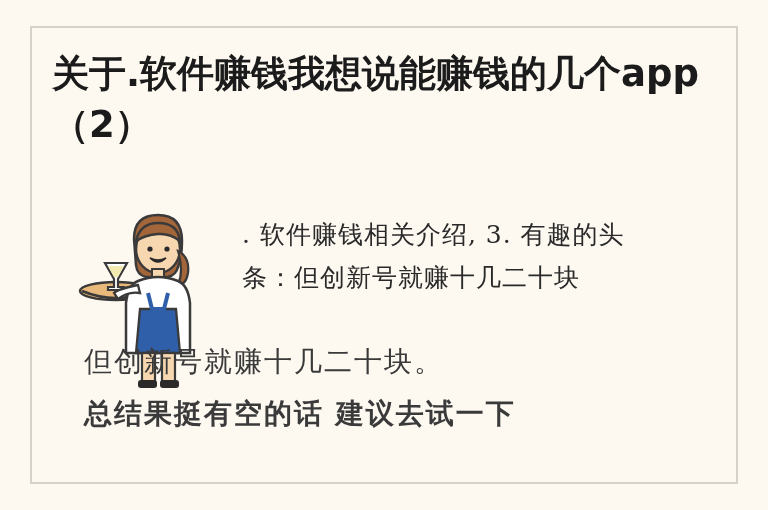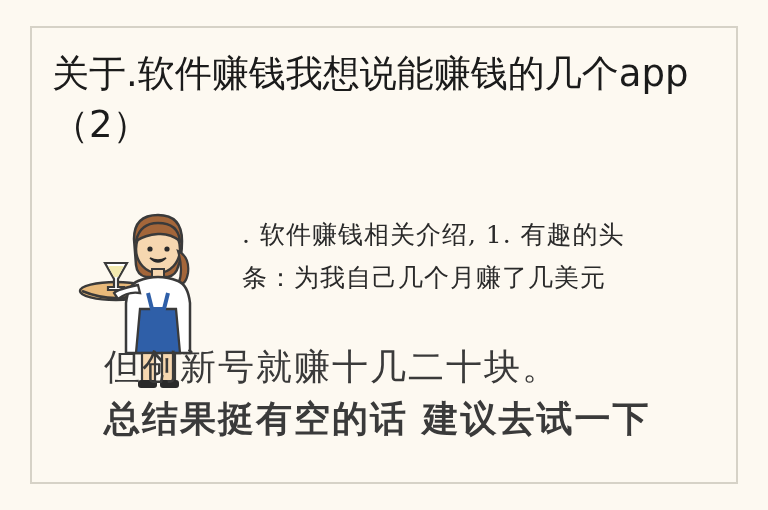--- a/index.html
+++ b/index.html
@@ -29,21 +29,21 @@
     border: 2px solid #d6d2c7;
     box-sizing: border-box;
   }
   .title {
     position: absolute;
     left: 52px;
     top: 48px;
     width: 668px;
     font-size: 37px;
     line-height: 1.38;
-    font-weight: normal;
+    font-weight: bold;
     color: #1b1b1b;
     font-family: "DejaVu Sans", sans-serif;
     letter-spacing: 0px;
   }
   .content-area {
     position: absolute;
     left: 52px;
     top: 195px;
     right: 52px;
     bottom: 45px;
@@ -64,23 +64,23 @@
     line-height: 1.72;
     color: #2a2a2a;
     font-family: "DejaVu Serif", serif;
     letter-spacing: 1px;
   }
   .body-text .line {
     white-space: nowrap;
   }
   .overlay-text {
     position: absolute;
-    left: 52px;
+    left: 32px;
     width: 620px;
-    font-size: 36px;
+    font-size: 28px;
     color: #3a3a3a;
     font-family: "DejaVu Serif", serif;
     letter-spacing: 2px;
     white-space: nowrap;
   }
   .overlay-1 { top: 148px; }
   .overlay-2 { top: 200px; font-weight: bold; }
 </style>
 </head>
 <body>
@@ -125,21 +125,21 @@
         <path d="M76 88 l4 16 l12 0 l4 -16" fill="none" stroke="#2f5fa8" stroke-width="4"></path>
 
         <rect x="70" y="148" width="13" height="30" fill="#f6d7b0" stroke="#3a3a3a" stroke-width="2.2"></rect>
         <rect x="90" y="148" width="13" height="30" fill="#f6d7b0" stroke="#3a3a3a" stroke-width="2.2"></rect>
         <rect x="66" y="175" width="19" height="8" rx="3" fill="#2a2a2a"></rect>
         <rect x="88" y="175" width="19" height="8" rx="3" fill="#2a2a2a"></rect>
       </svg>
     </div>
 
     <div class="body-text">
-      <div class="line">. 软件赚钱相关介绍, 1. 有趣的头</div>
-      <div class="line">条：为我自己几个月赚了几美元</div>
+      <div class="line">. 软件赚钱相关介绍, 3. 有趣的头</div>
+      <div class="line">条：但创新号就赚十几二十块</div>
     </div>
 
     <div class="overlay-text overlay-1">但创新号就赚十几二十块。</div>
     <div class="overlay-text overlay-2">总结果挺有空的话 建议去试一下</div>
 
   </div>
 </div>
 
 </body></html>

